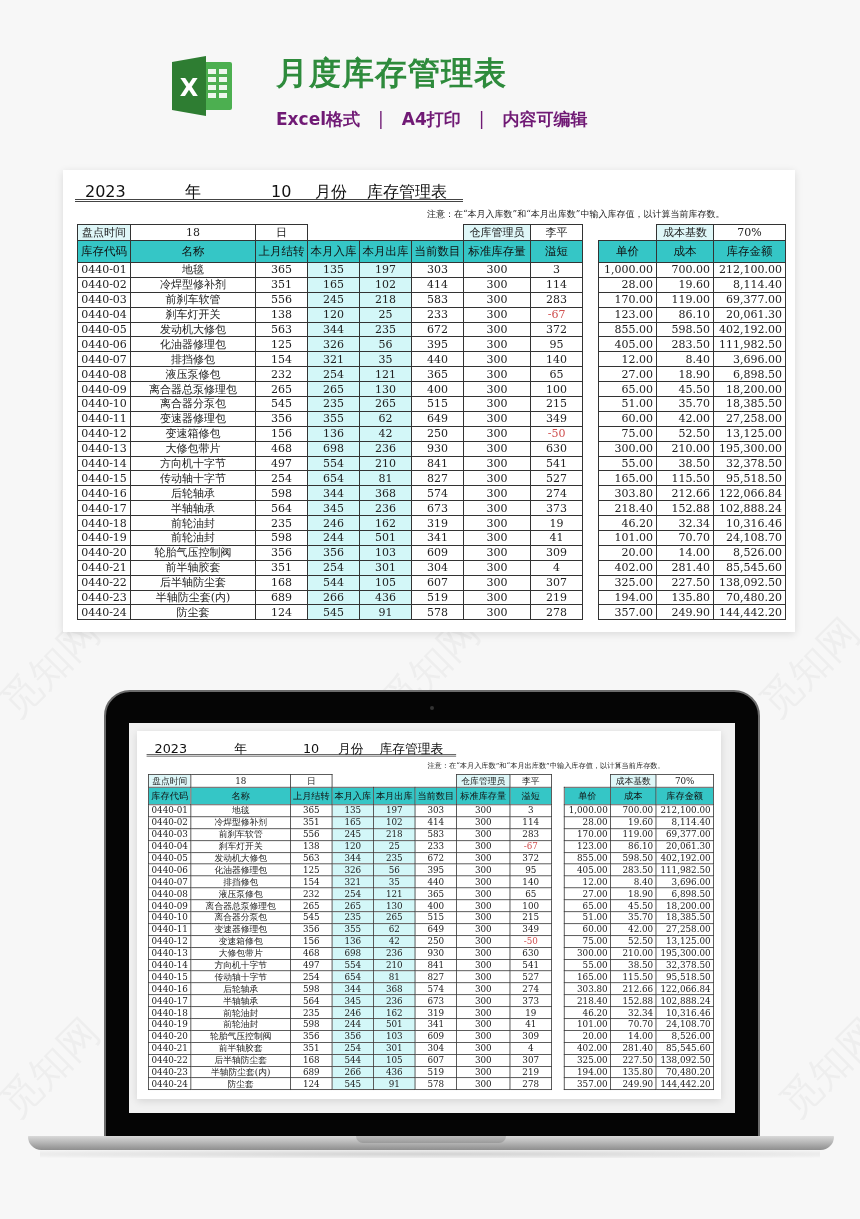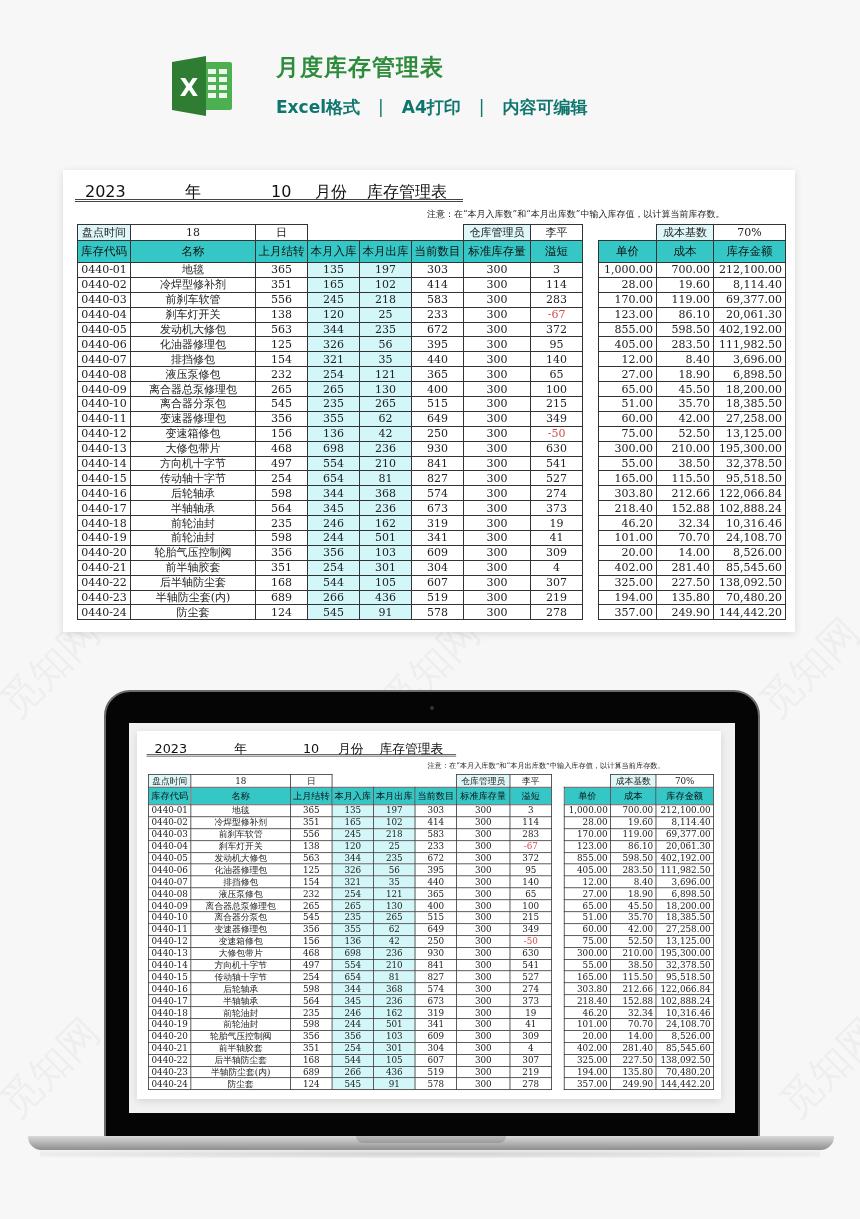--- a/index.html
+++ b/index.html
@@ -1,22 +1,22 @@
 <!DOCTYPE html>
 <html><head>
 <meta charset="utf-8">
 <style>
   *{box-sizing:border-box;margin:0;padding:0;}
   html,body{width:860px;height:1219px;background:#f7f7f7;overflow:hidden;}
   body{position:relative;font-family:"DejaVu Serif","Liberation Serif",serif;color:#222;}
   .wm{position:absolute;font-family:"DejaVu Sans",sans-serif;font-size:40px;color:rgba(0,0,0,0.035);transform:rotate(-45deg);white-space:nowrap;pointer-events:none;}
   
   .logo{position:absolute;left:172px;top:56px;width:62px;height:60px;}
-  .title{position:absolute;left:276px;top:52px;font-family:"DejaVu Sans",sans-serif;font-weight:bold;font-size:23px;color:#2e8b3c;letter-spacing:1px;}
-  .subtitle{position:absolute;left:276px;top:96px;font-family:"DejaVu Sans",sans-serif;font-weight:bold;font-size:17px;color:#0f766e;}
+  .title{position:absolute;left:276px;top:52px;font-family:"DejaVu Sans",sans-serif;font-weight:bold;font-size:32px;color:#2e8b3c;letter-spacing:1px;}
+  .subtitle{position:absolute;left:276px;top:108px;font-family:"DejaVu Sans",sans-serif;font-weight:bold;font-size:17px;color:#701a75;}
   .subtitle span{display:inline-block;}
   .sep{margin:0 18px;font-weight:normal;}
   
   .sheet{position:absolute;background:#fff;box-shadow:0 2px 8px rgba(0,0,0,0.12);}
   .sheet-inner{position:absolute;left:0;top:0;width:732px;height:462px;transform-origin:0 0;}
   .sheet-title{position:absolute;left:12px;top:10px;width:388px;height:22px;border-bottom:3px double #444;font-family:"DejaVu Sans",sans-serif;font-size:16px;color:#111;}
   .sheet-title span{position:absolute;top:2px;}
   .note{position:absolute;left:364px;top:38px;font-size:9px;color:#222;white-space:nowrap;}
   table{position:absolute;border-collapse:collapse;table-layout:fixed;font-size:11px;}
   td{border:1px solid #333;height:14.9px;line-height:13px;text-align:center;padding:0 2px;white-space:nowrap;overflow:hidden;}

